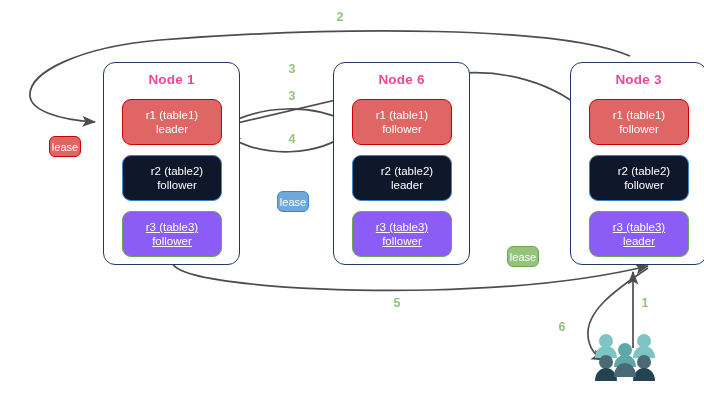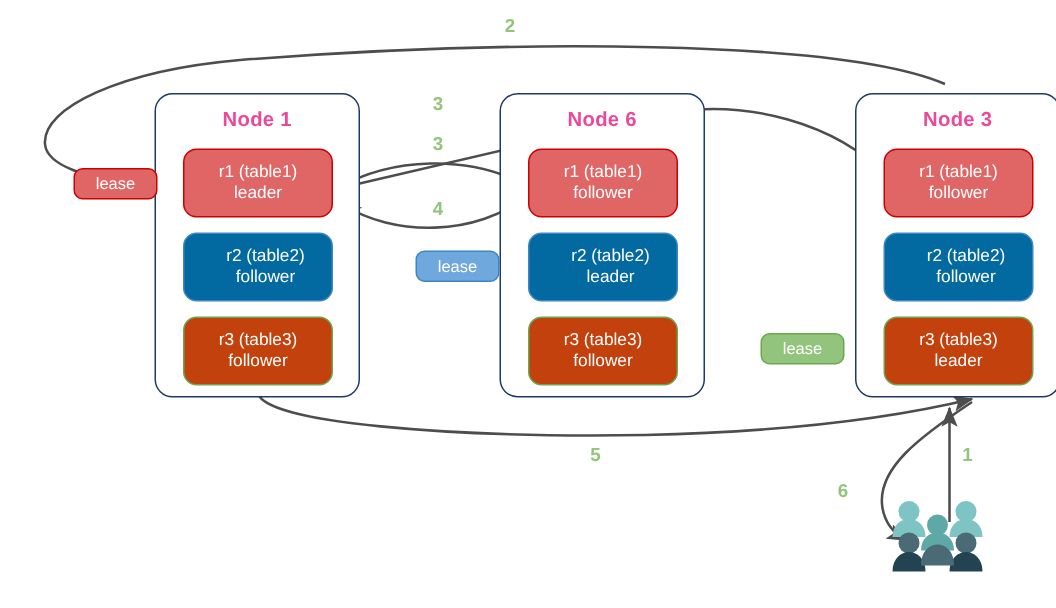--- a/index.html
+++ b/index.html
@@ -12,26 +12,26 @@
         border:1.6px solid #1f3864;border-radius:12px;}
   .node-title{position:absolute;left:0;right:0;top:9px;text-align:center;
               font-size:13.5px;font-weight:bold;color:#ec4899;letter-spacing:.2px;}
 
   .replica{position:absolute;box-sizing:border-box;width:100px;height:46px;
            border-radius:9px;display:flex;flex-direction:column;
            align-items:center;justify-content:center;
            color:#ffffff;font-size:11.5px;line-height:14px;text-align:center;}
   .rep-line{display:block;}
   .r-red{background:#e06666;border:1.6px solid #cc0000;}
-  .r-blue{background:#0369a1;border:1.6px solid #3d85c6;padding-left:10px;}
-  .r-green{background:#c2410c;border:1.6px solid #6aa84f;}
+  .r-blue{background:#0f172a;border:1.6px solid #3d85c6;padding-left:10px;}
+  .r-green{background:#8b5cf6;border:1.6px solid #6aa84f;text-decoration:underline;}
 
-  .lease{position:absolute;box-sizing:border-box;width:56px;height:21px;
+  .lease{position:absolute;box-sizing:border-box;width:32px;height:21px;
          border-radius:6px;display:flex;align-items:center;justify-content:center;
-         color:#ffffff;font-size:11px;}
+         color:#ffffff;font-size:11px;margin-top:24px;}
   .l-red{background:#e06666;border:1.6px solid #cc0000;}
   .l-blue{background:#6fa8dc;border:1.6px solid #3d85c6;}
   .l-green{background:#93c47d;border:1.6px solid #6aa84f;}
 
   .num{position:absolute;color:#93c47d;font-size:12.5px;font-weight:bold;
        text-align:center;width:18px;}
 
   .people{position:absolute;left:593px;top:333px;width:64px;height:54px;}
 </style>
 </head>

